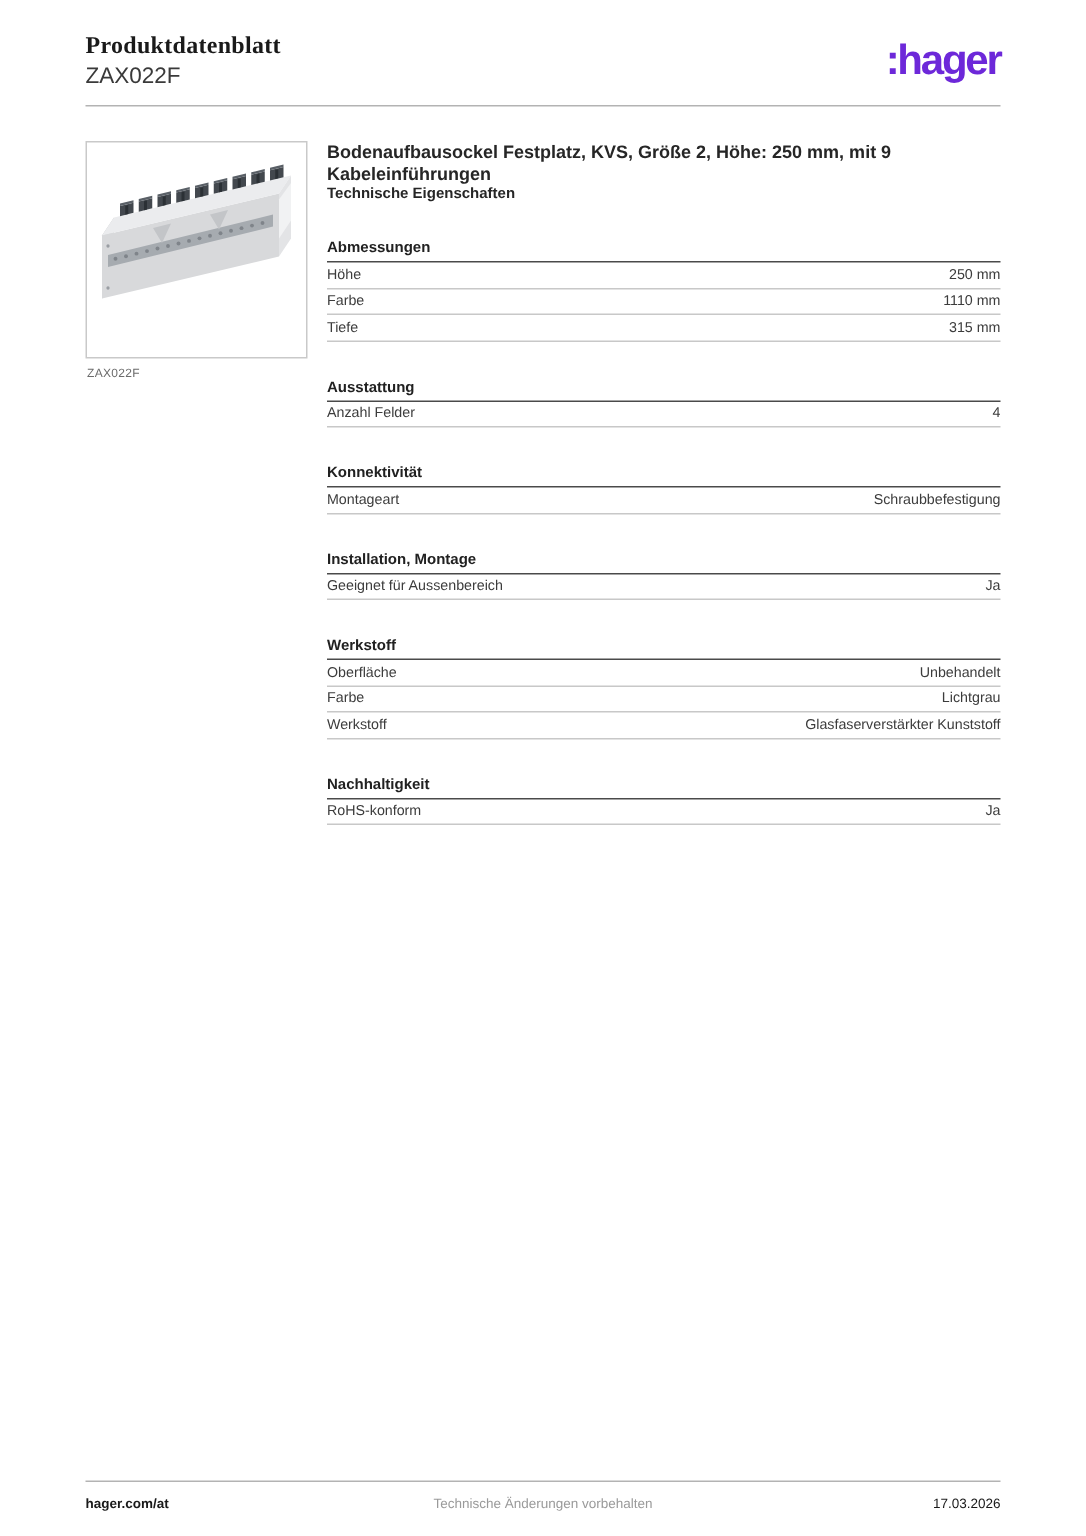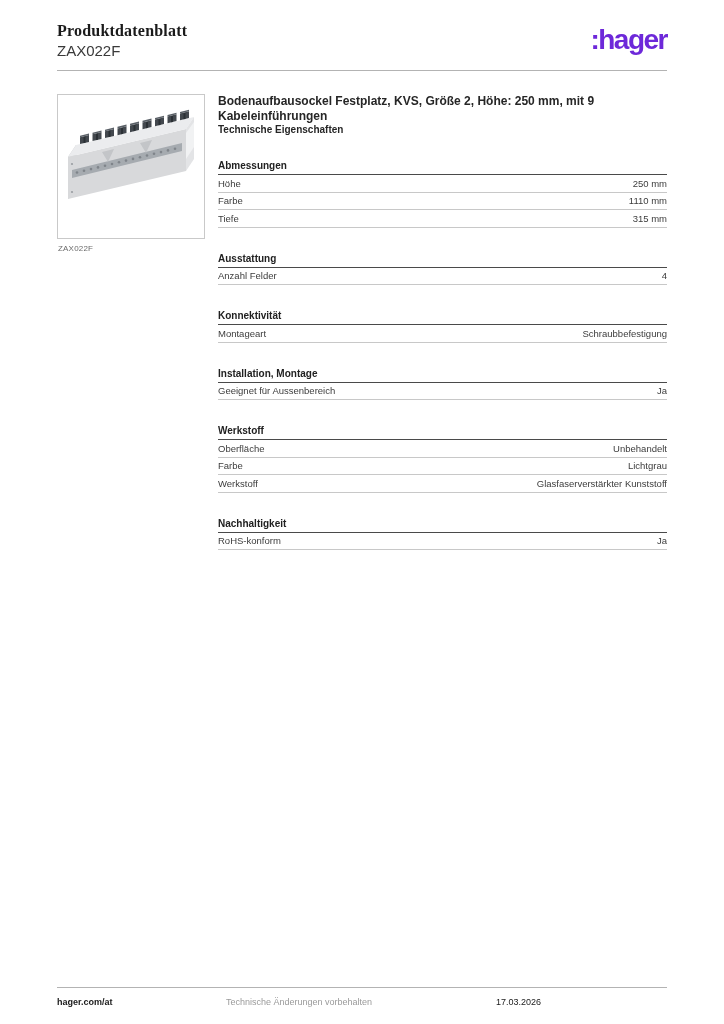--- a/index.html
+++ b/index.html
@@ -52,21 +52,21 @@
     font-size:9.5px; color:#3c3c3c;
     padding:2.5px 0 3px 0;
     border-bottom:1px solid #c8c8c8;
   }
   .spec-row .lbl { text-align:left; }
   .spec-row .val { text-align:right; }
 
   
   .footer-rule { position:absolute; left:57px; top:987px; width:610px; height:1px; background:#b3b3b3; }
   .footer {
-    position:absolute; left:57px; top:997px; width:484px;
+    position:absolute; left:57px; top:997px; width:610px;
     display:flex; justify-content:space-between; align-items:baseline;
     font-size:9px;
   }
   .footer .site { font-weight:bold; color:#1a1a1a; text-decoration:none; }
   .footer .notice { color:#9a9a9a; position:absolute; left:0; right:0; text-align:center; }
   .footer .date { font-weight:normal; color:#1a1a1a; }
 </style>
 </head>
 <body>
 

